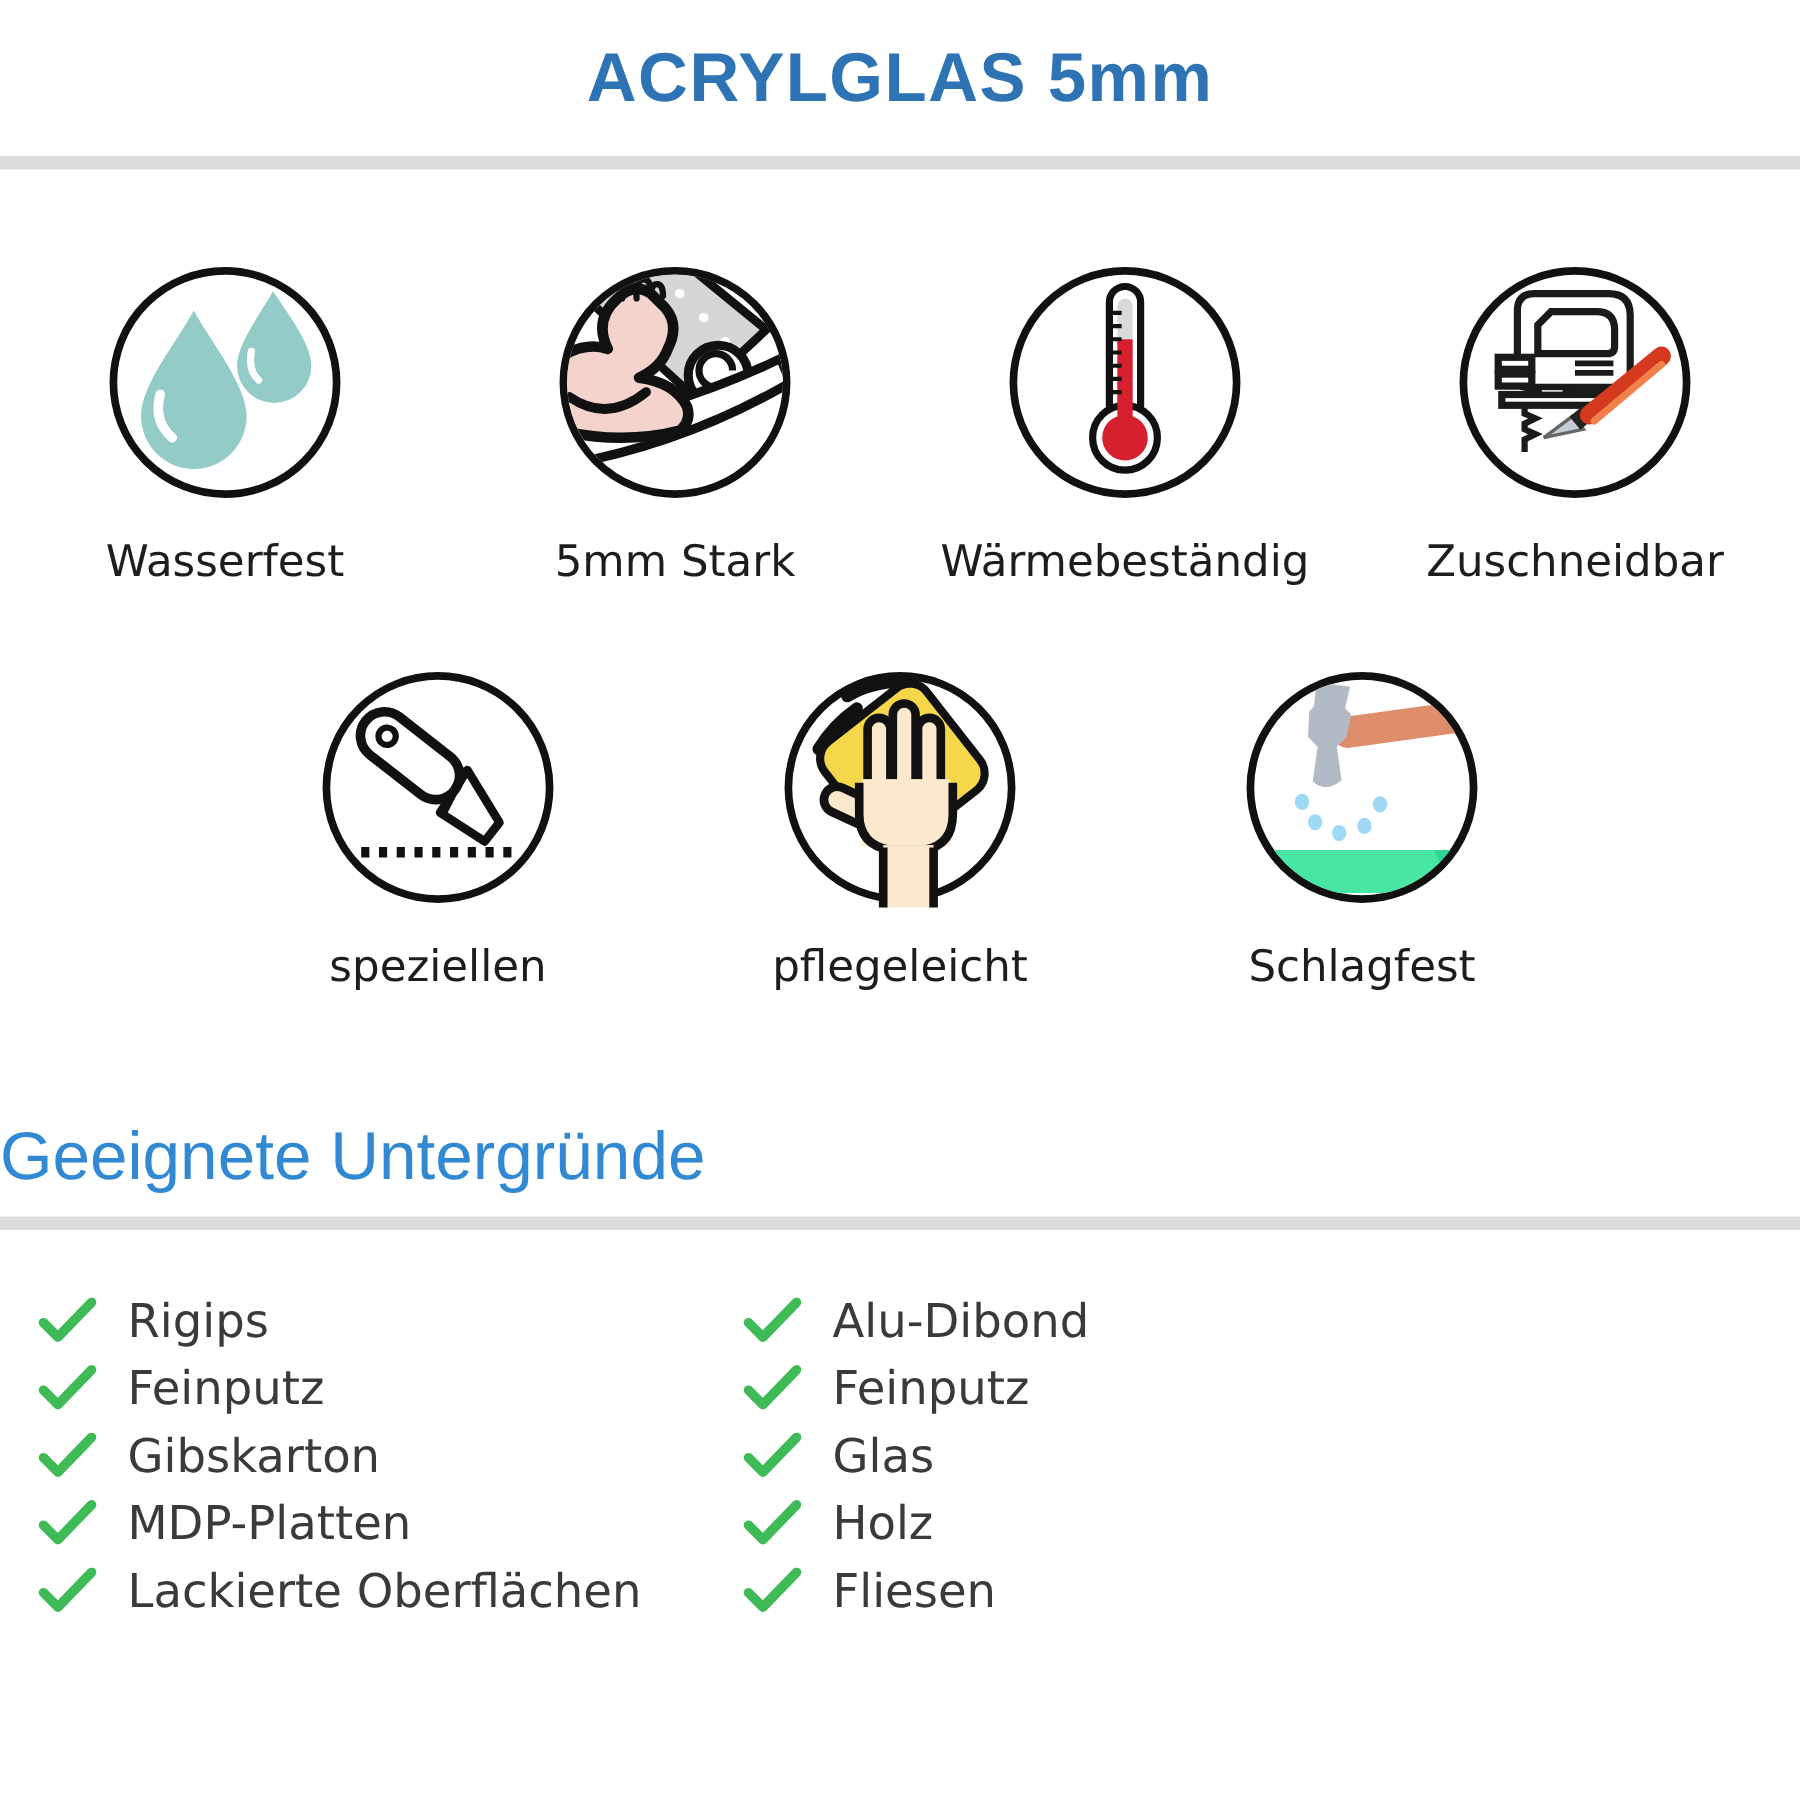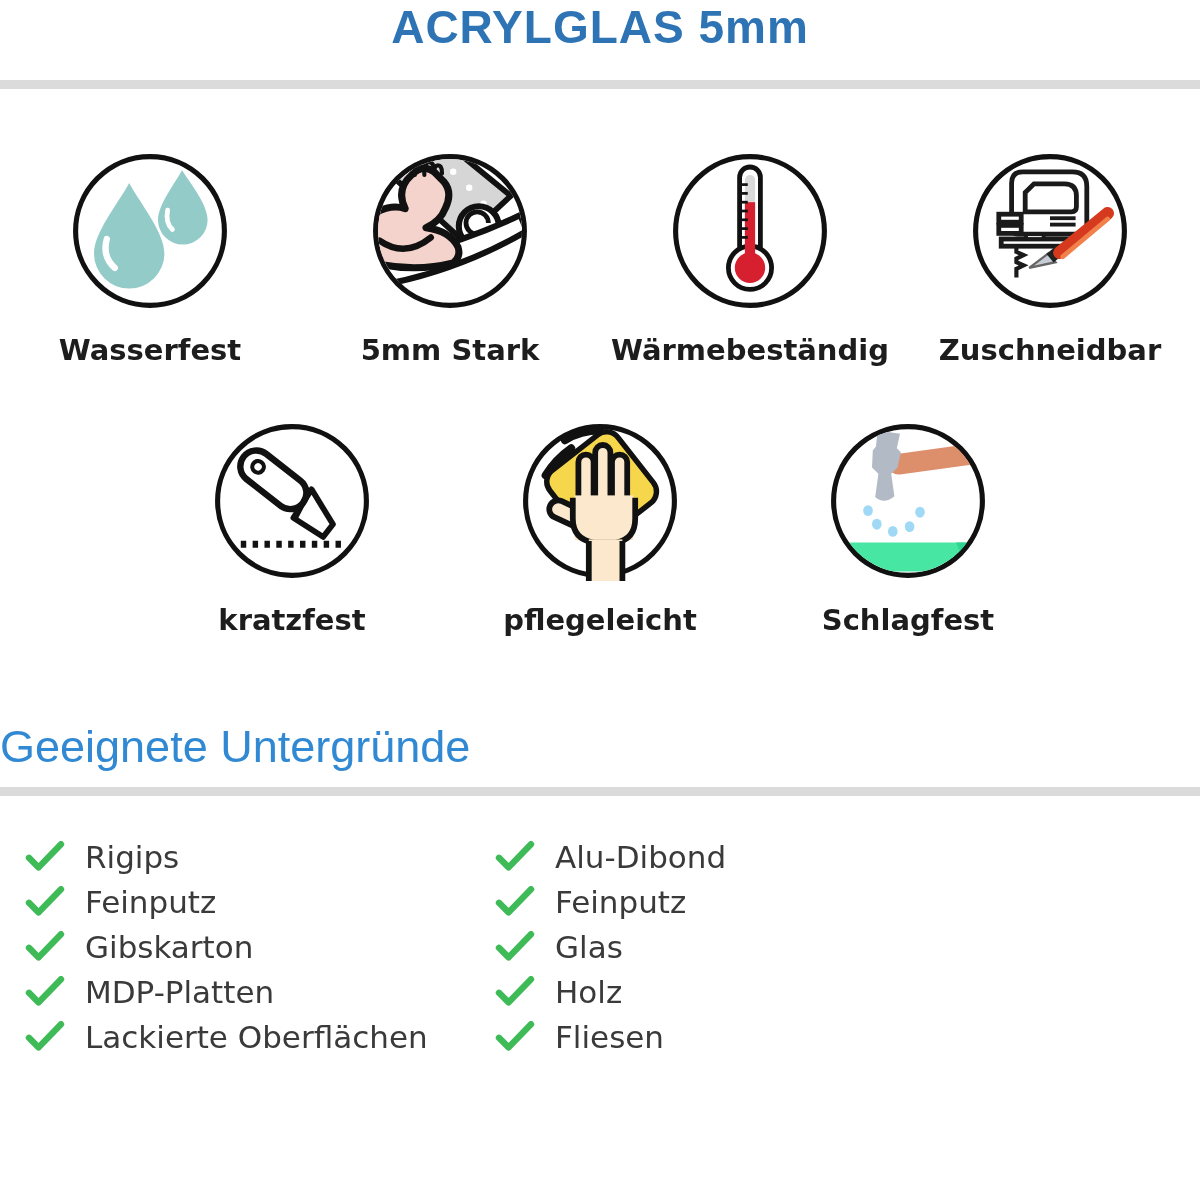--- a/index.html
+++ b/index.html
@@ -4,20 +4,21 @@
 <style>
   html,body{margin:0;padding:0;background:#fff;}
   .page{
     position:relative;
     width:1200px;height:1200px;
     background:#ffffff;
     font-family:"Liberation Sans", sans-serif;
     overflow:hidden;
   }
   .title{
+    padding-top:24px;
     text-align:center;
     font-size:46px;
     font-weight:600;
     letter-spacing:1px;
     color:#2E74B5;
   }
   .divider{
     height:9px;
     background:#DBDBDB;
     width:100%;
@@ -39,21 +40,21 @@
     align-items:center;
   }
   .feature-row.row2 .feature{width:308px;}
   .icon-circle{
     width:160px;height:160px;
     display:block;
   }
   .feature-label{
     margin-top:22px;
     font-size:29px;
-    font-weight:700;
+    font-weight:400;
     color:#1D1D1D;
     font-family:"DejaVu Sans","Liberation Sans",sans-serif;
     white-space:nowrap;
   }
   .section-heading{
     margin-top:84px;
     text-align:left;
     font-size:45px;
     font-weight:500;
     color:#3189D3;
@@ -192,21 +193,21 @@
       <svg class="icon-circle" viewBox="0 0 100 100">
         <circle cx="50" cy="50" r="46.5" fill="#fff" stroke="#111" stroke-width="3.2"></circle>
         <g transform="rotate(38 46 44)">
           <path d="M58 33 L82 42 L82 52 L60 54 Z" fill="#fff" stroke="#111" stroke-width="3.6" stroke-linejoin="round"></path>
           <rect x="12" y="33" width="47" height="20" rx="10" fill="#fff" stroke="#111" stroke-width="4"></rect>
           <circle cx="23" cy="42.5" r="3.6" fill="#fff" stroke="#111" stroke-width="2.6"></circle>
           <line x1="57" y1="33" x2="61" y2="54" stroke="#111" stroke-width="3.6"></line>
         </g>
         <line x1="18" y1="77" x2="82" y2="77" stroke="#111" stroke-width="4.4" stroke-dasharray="3.4 4"></line>
       </svg>
-      <div class="feature-label">kratzfest</div>
+      <div class="feature-label">speziellen</div>
     </div>
 
     <div class="feature">
       <svg class="icon-circle" viewBox="0 0 100 100">
         <circle cx="50" cy="50" r="46.5" fill="#fff" stroke="#111" stroke-width="3.2"></circle>
         <path d="M16 34 Q22 24 32 17" stroke="#111" stroke-width="5" fill="none" stroke-linecap="round"></path>
         <path d="M28 12 Q38 6 50 6" stroke="#111" stroke-width="5" fill="none" stroke-linecap="round"></path>
         <rect x="24" y="14" width="54" height="54" rx="9" transform="rotate(-38 51 41)" fill="#F6D74B" stroke="#111" stroke-width="3.4"></rect>
         <g>
           <rect x="18" y="52" width="24" height="11" rx="5.5" transform="rotate(25 29 57)" fill="#FCE8CD" stroke="#111" stroke-width="3.6"></rect>

